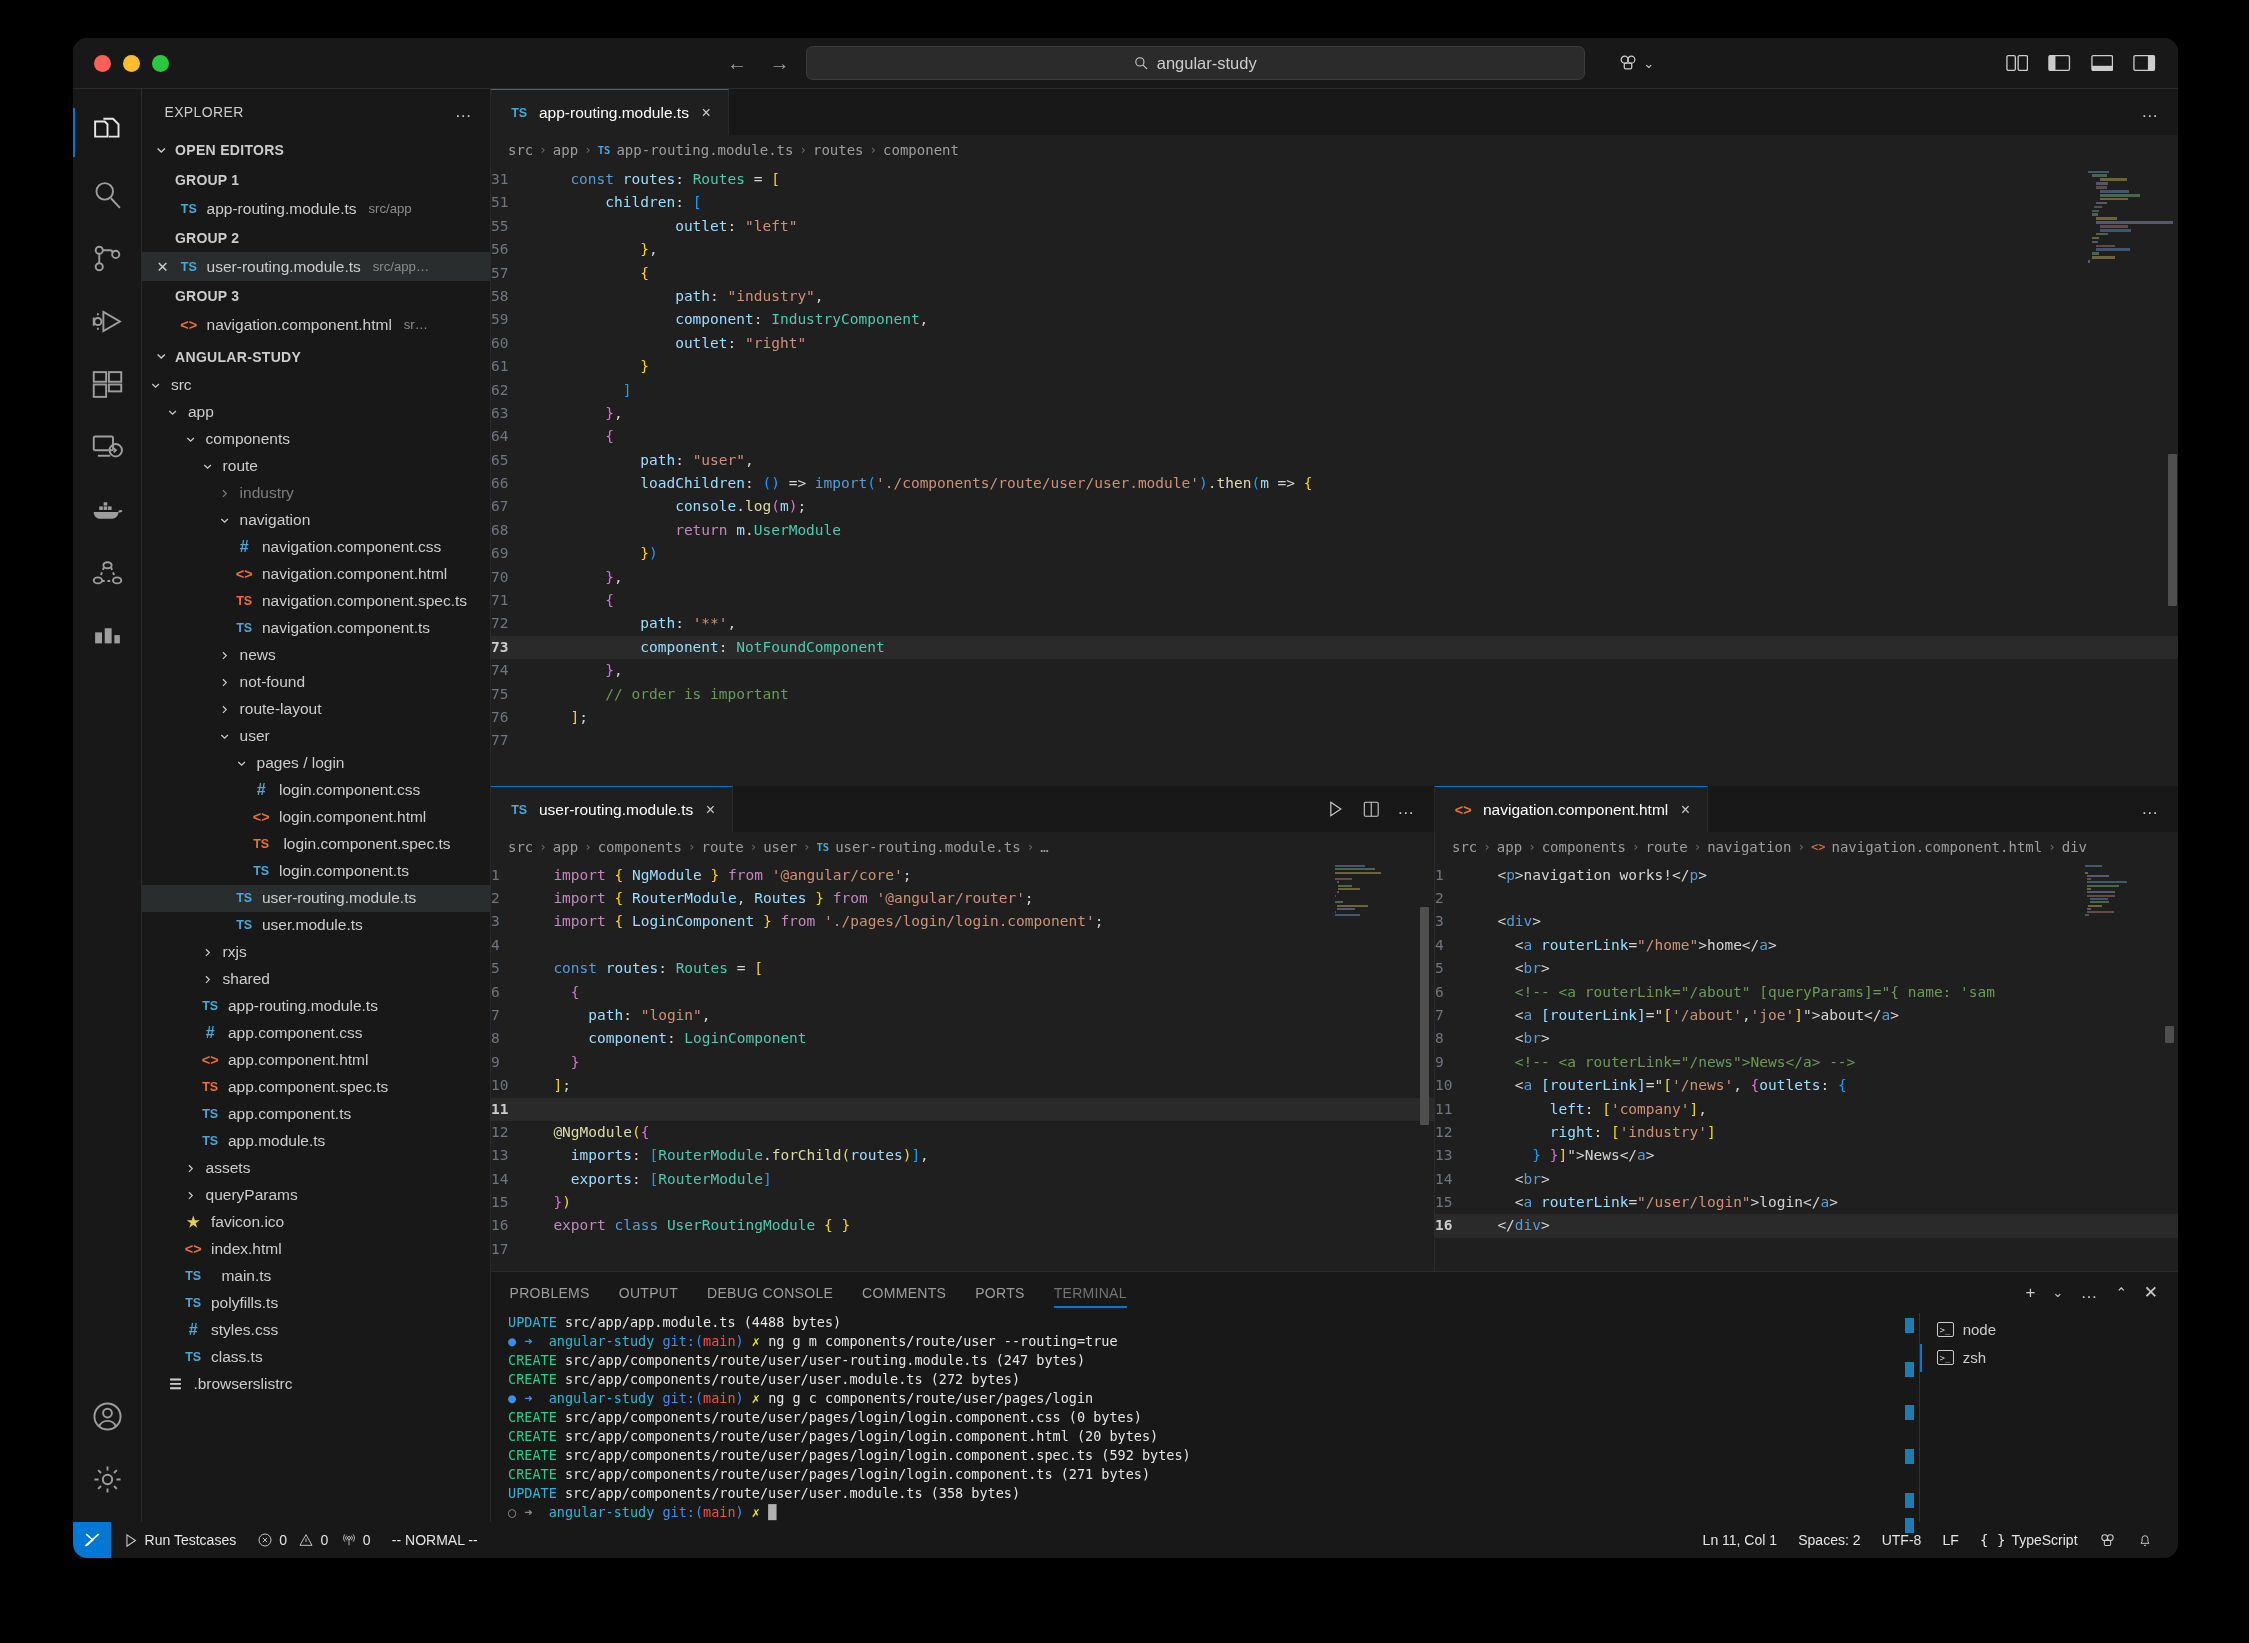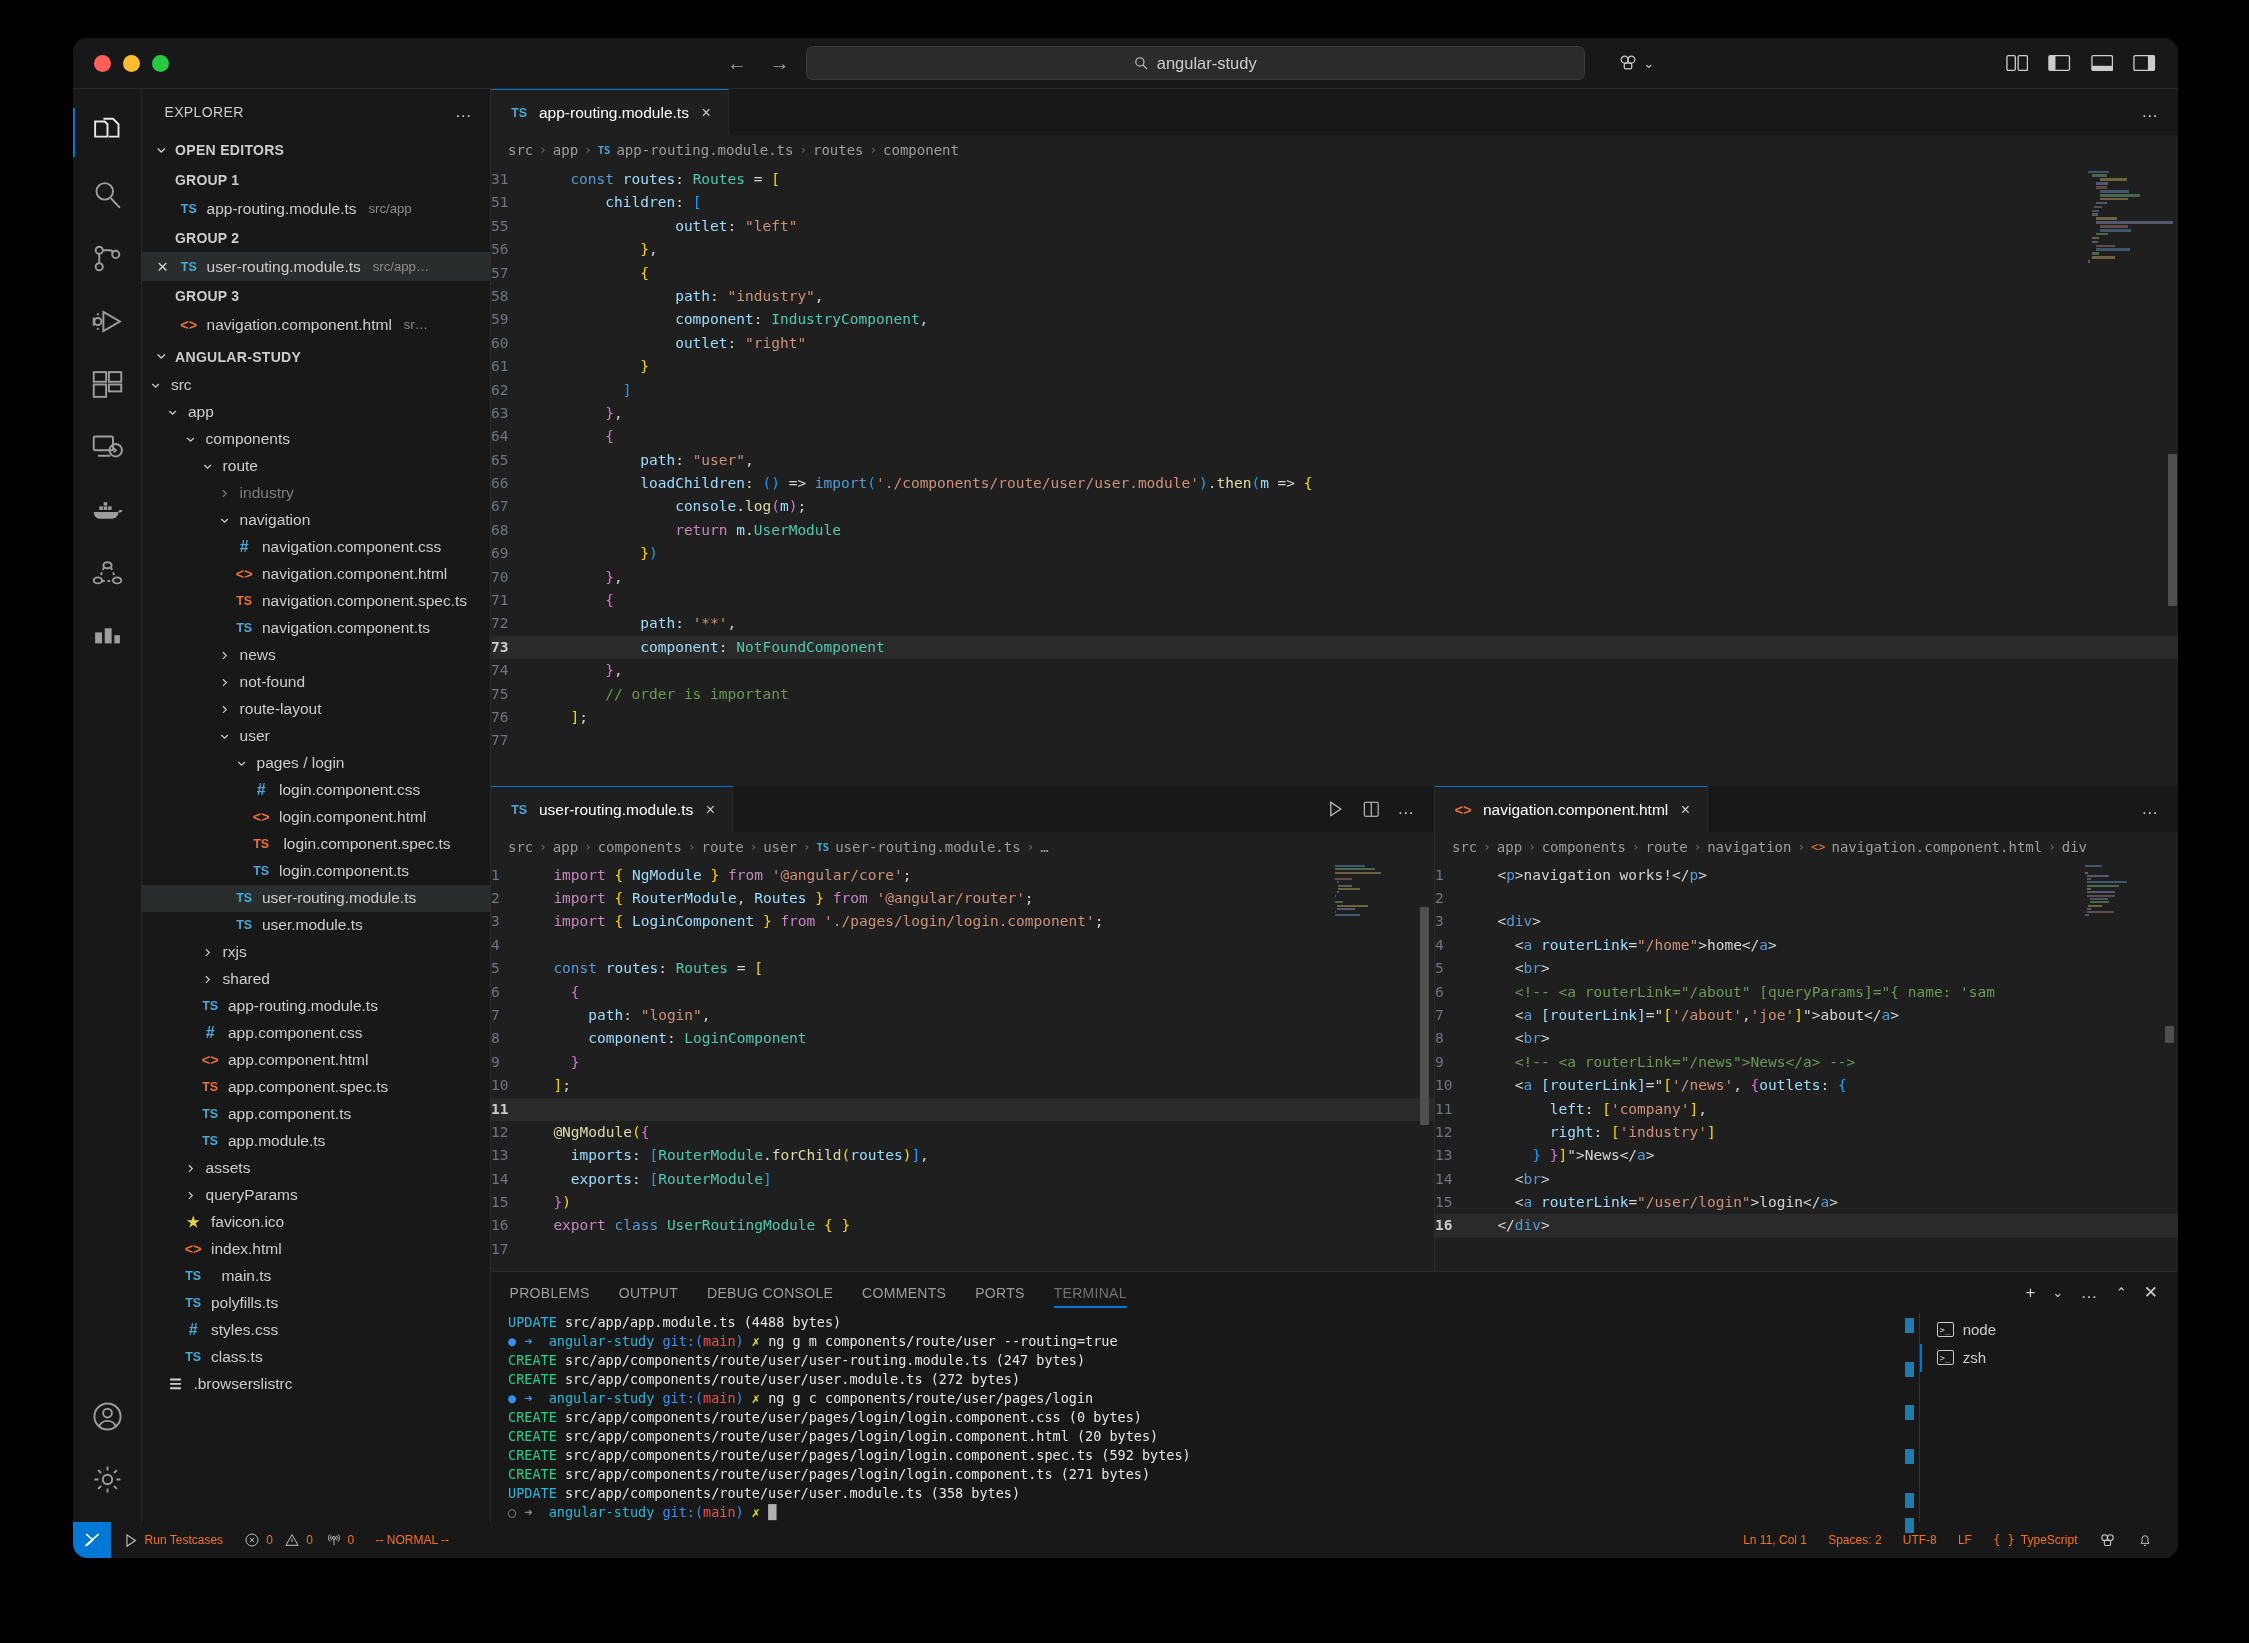--- a/index.html
+++ b/index.html
@@ -191,21 +191,21 @@
   .term-list { flex:1; padding-top: 2.6px; }
   .term-item { height:28px; display:flex; align-items:center; gap:9.2px; padding-left:17px; font-size:15px; color:#cccccc;}
   .term-item.sel { border-left: 2px solid #0078d4; padding-left: 15px; }
   .termico { width:17px; height:14.5px; border:1.1px solid #cccccc; border-radius:2px; font-size:8.6px; display:flex; align-items:center; justify-content:center; color:#cccccc; font-family:"DejaVu Sans Mono",monospace;}
   .tc-green { color:#23d18b; } .tc-cyan { color:#29b8db; } .tc-blue { color:#3b8eea; }
   .tc-red { color:#f14c4c; } .tc-yellow { color:#e5e510; } .tc-white { color:#e5e5e5; }
 
   
   .statusbar {
     flex: 0 0 36px; background: #181818; display:flex; align-items:center;
-    font-size: 12px; color:#f97316;
+    font-size: 14px; color:#e5e5e5;
   }
   .sb-vim { width: 38px; height:36px; background:#0078d4; display:flex; align-items:center; justify-content:center; }
   .sb-item { display:flex; align-items:center; gap:6px; padding: 0 10.6px; height:36px; }
   .sb-right { margin-left:auto; display:flex; align-items:center; padding-right: 14.5px; }
 </style>
 </head>
 <body>
 
 <div class="window">
 

